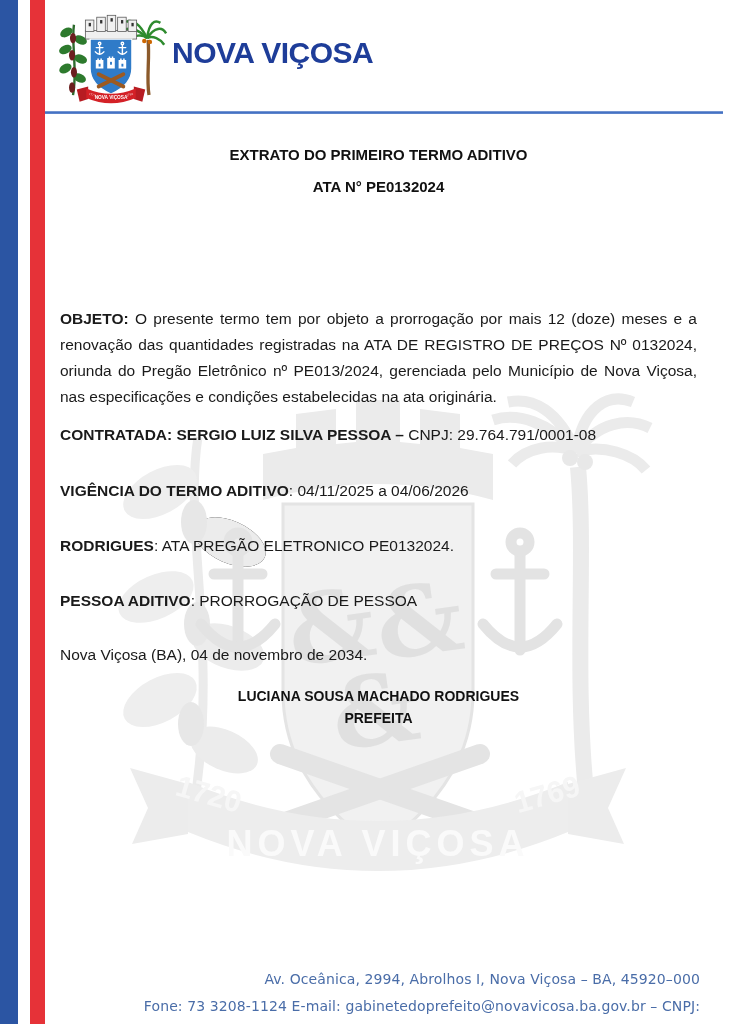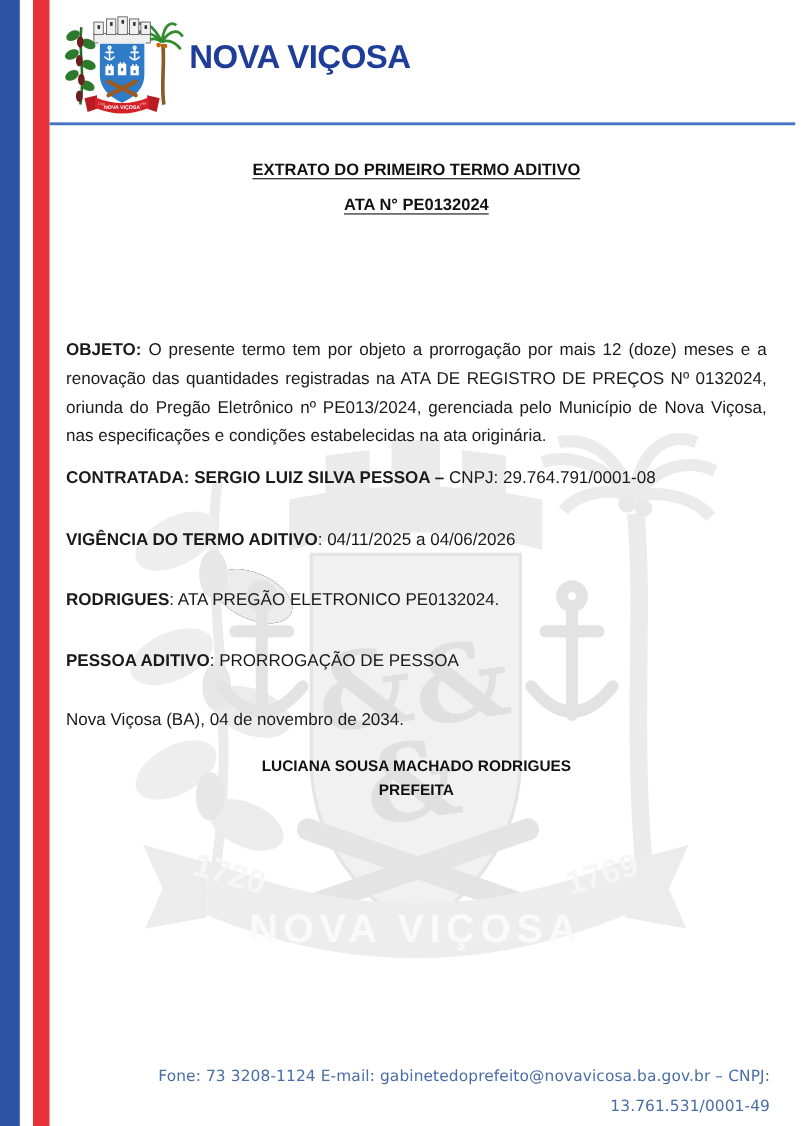--- a/index.html
+++ b/index.html
@@ -12,21 +12,21 @@
   .stripe-red{position:absolute;left:30px;top:0;width:15px;height:1024px;background:#e63238;}
   
   .crest{position:absolute;left:54px;top:10px;width:114px;height:98px;}
   .brand{position:absolute;left:172px;top:36px;}
   .brand-name{font-size:30px;font-weight:800;letter-spacing:-0.5px;color:#1e3d99;line-height:34px;}
   .brand-sub{font-size:14.5px;font-weight:700;font-style:italic;color:#1e3d99;letter-spacing:0.8px;margin-top:2px;}
   .header-rule{position:absolute;left:45px;top:111px;width:678px;height:3px;
     background:linear-gradient(#8fa8d8,#4472c4 45%,#4472c4 75%,#8fa8d8);}
   
   .doc-title{position:absolute;left:60px;width:637px;text-align:center;font-weight:700;font-size:15px;
-    text-decoration:underline;text-underline-offset:3px;color:#111;}
+    text-underline-offset:3px;color:#111;}
   .t1{top:146px;}
   .t2{top:178px;}
   
   .para{position:absolute;left:60px;width:637px;font-size:15.5px;line-height:26px;color:#1a1a1a;margin-top:46px;}
   .objeto{top:260px;text-align:justify;}
   .line-contratada{top:376px;}
   .line-vigencia{top:432px;}
   .line-modalidade{top:487px;}
   .line-motivo{top:542px;}
   .line-date{top:596px;}
@@ -227,17 +227,18 @@
     <div class="para line-motivo"><span class="bold">PESSOA ADITIVO</span><span>: PRORROGAÇÃO DE PESSOA</span></div>
 
     <div class="para line-date">Nova Viçosa (BA), 04 de novembro de 2034.</div>
 
     <div class="signature">
       <div>LUCIANA SOUSA MACHADO RODRIGUES</div>
       <div>PREFEITA</div>
     </div>
 
     <div class="footer">
+      <div>Av. Oceânica, 2994, Abrolhos I, Nova Viçosa – BA, 45920–000</div>
       <div>Fone: 73 3208-1124 E-mail: gabinetedoprefeito@novavicosa.ba.gov.br – CNPJ: 13.761.531/0001-49</div>
     </div>
 
   </div>
 </div>
 
 </body></html>

